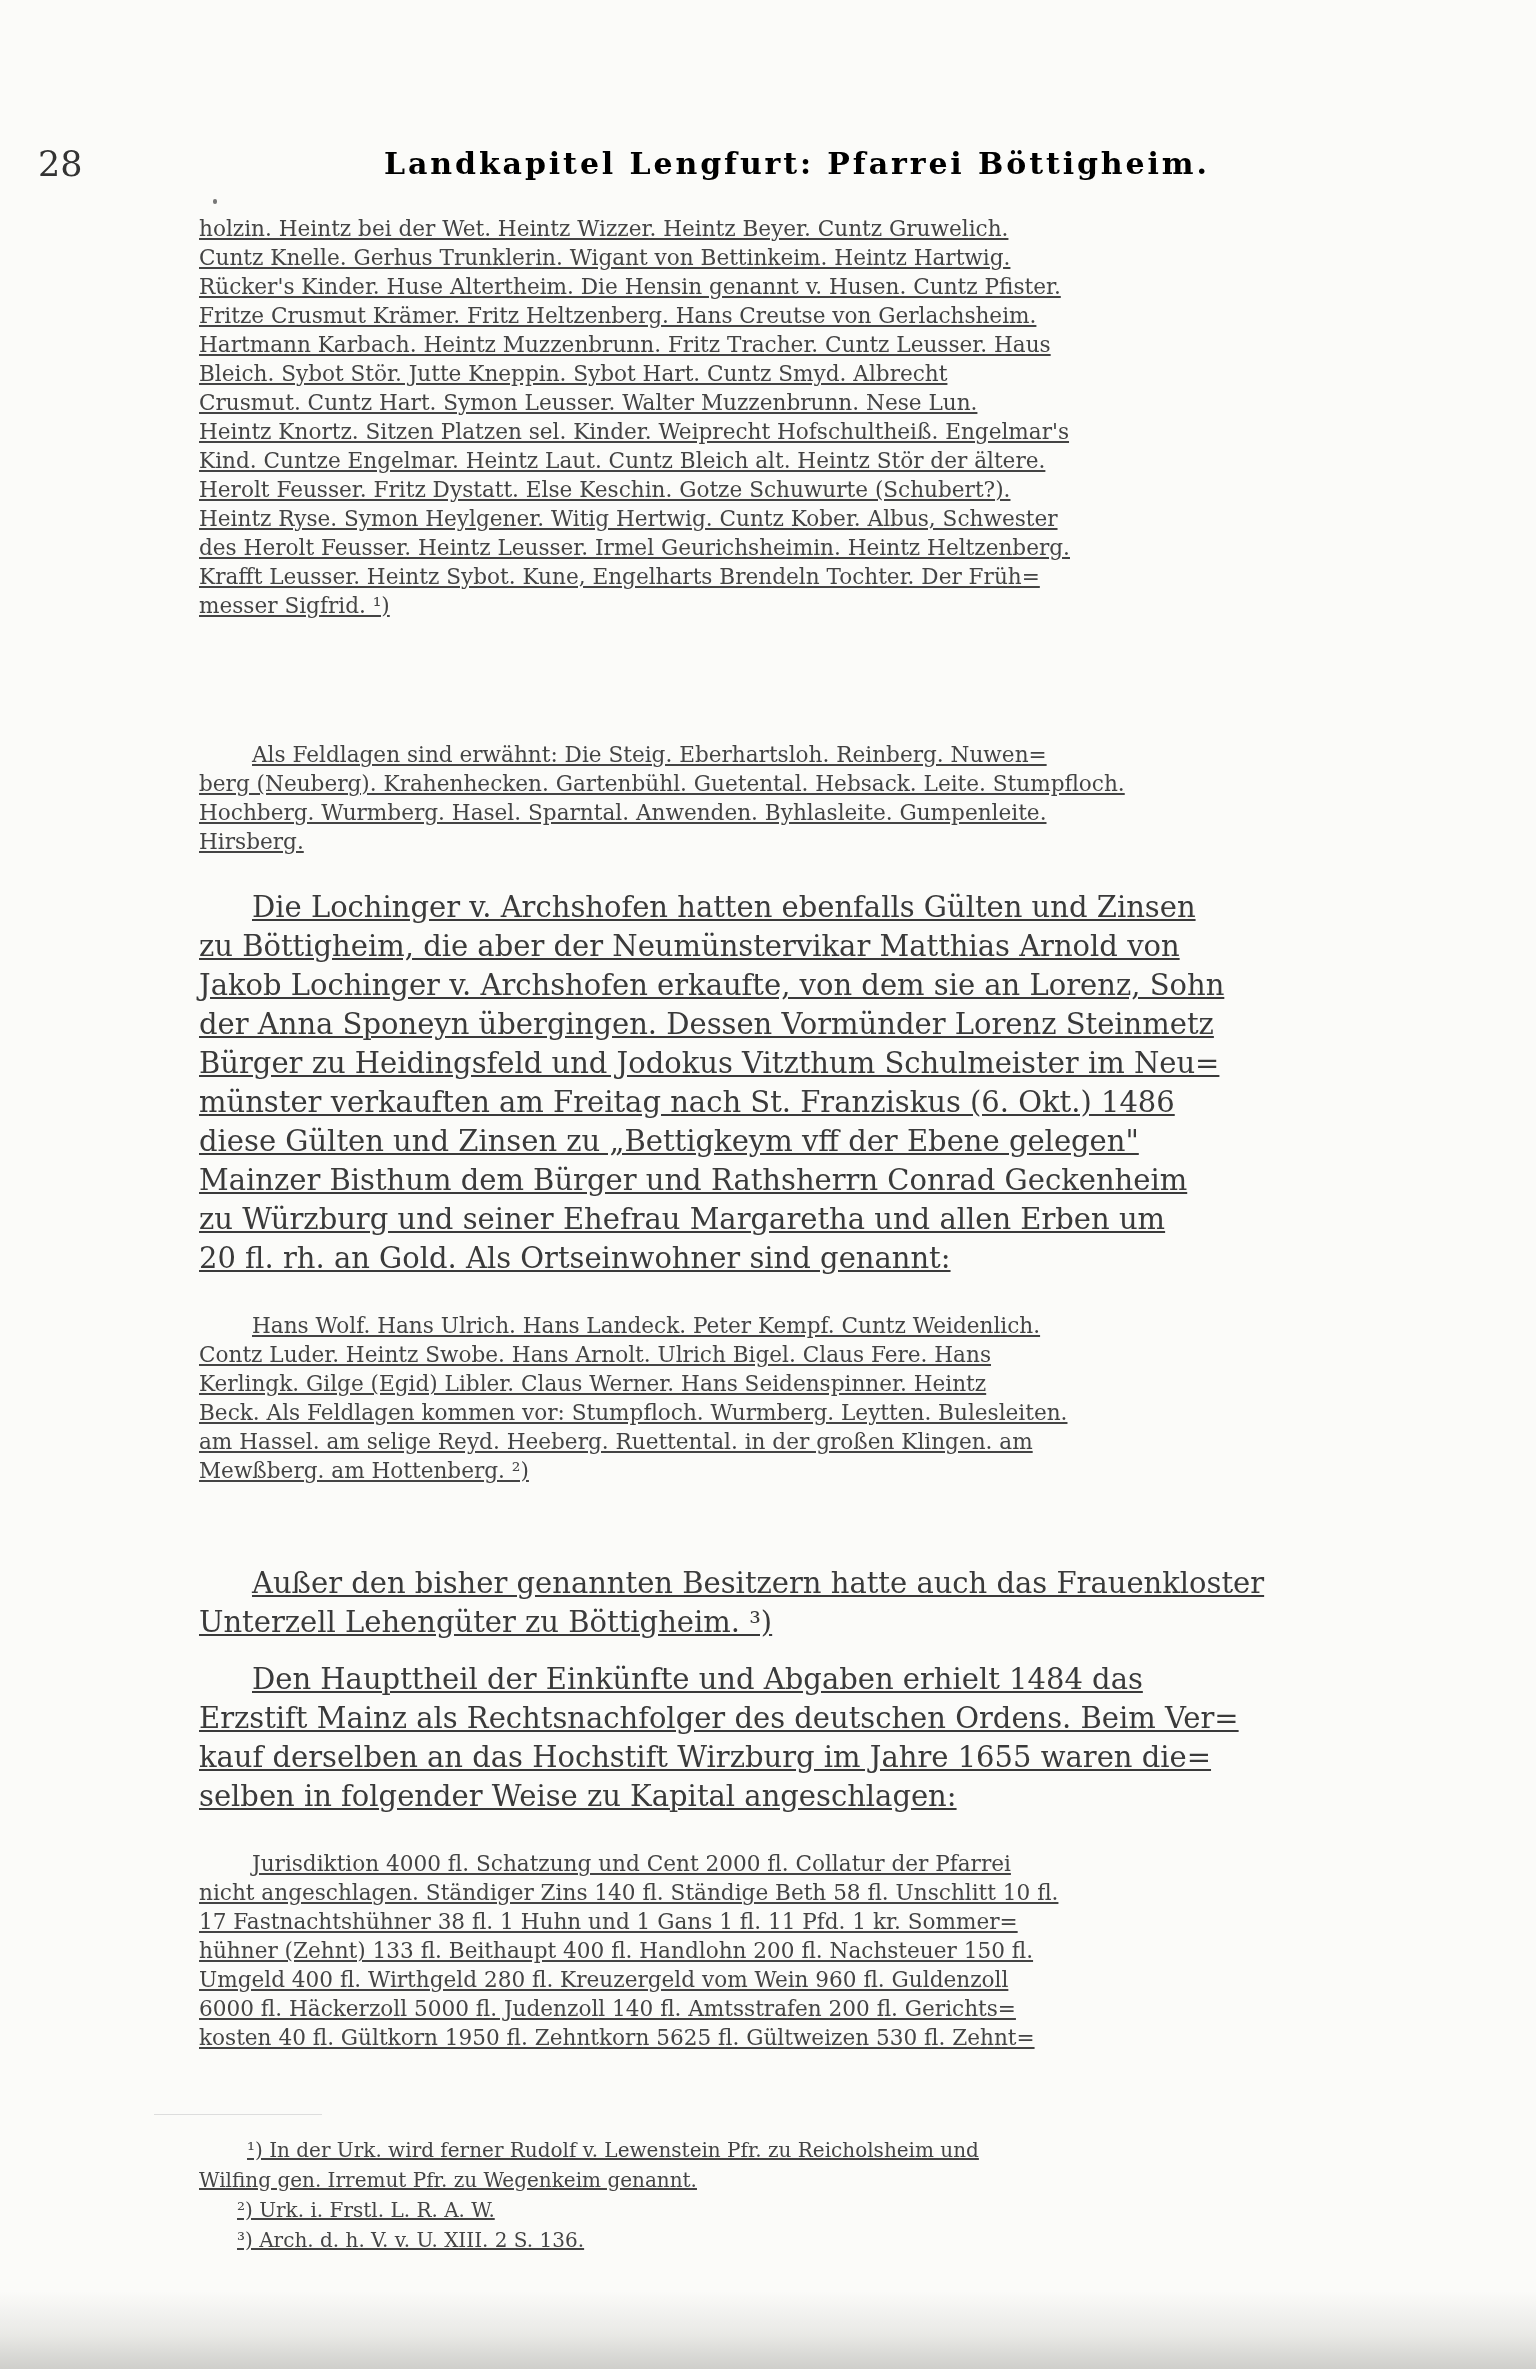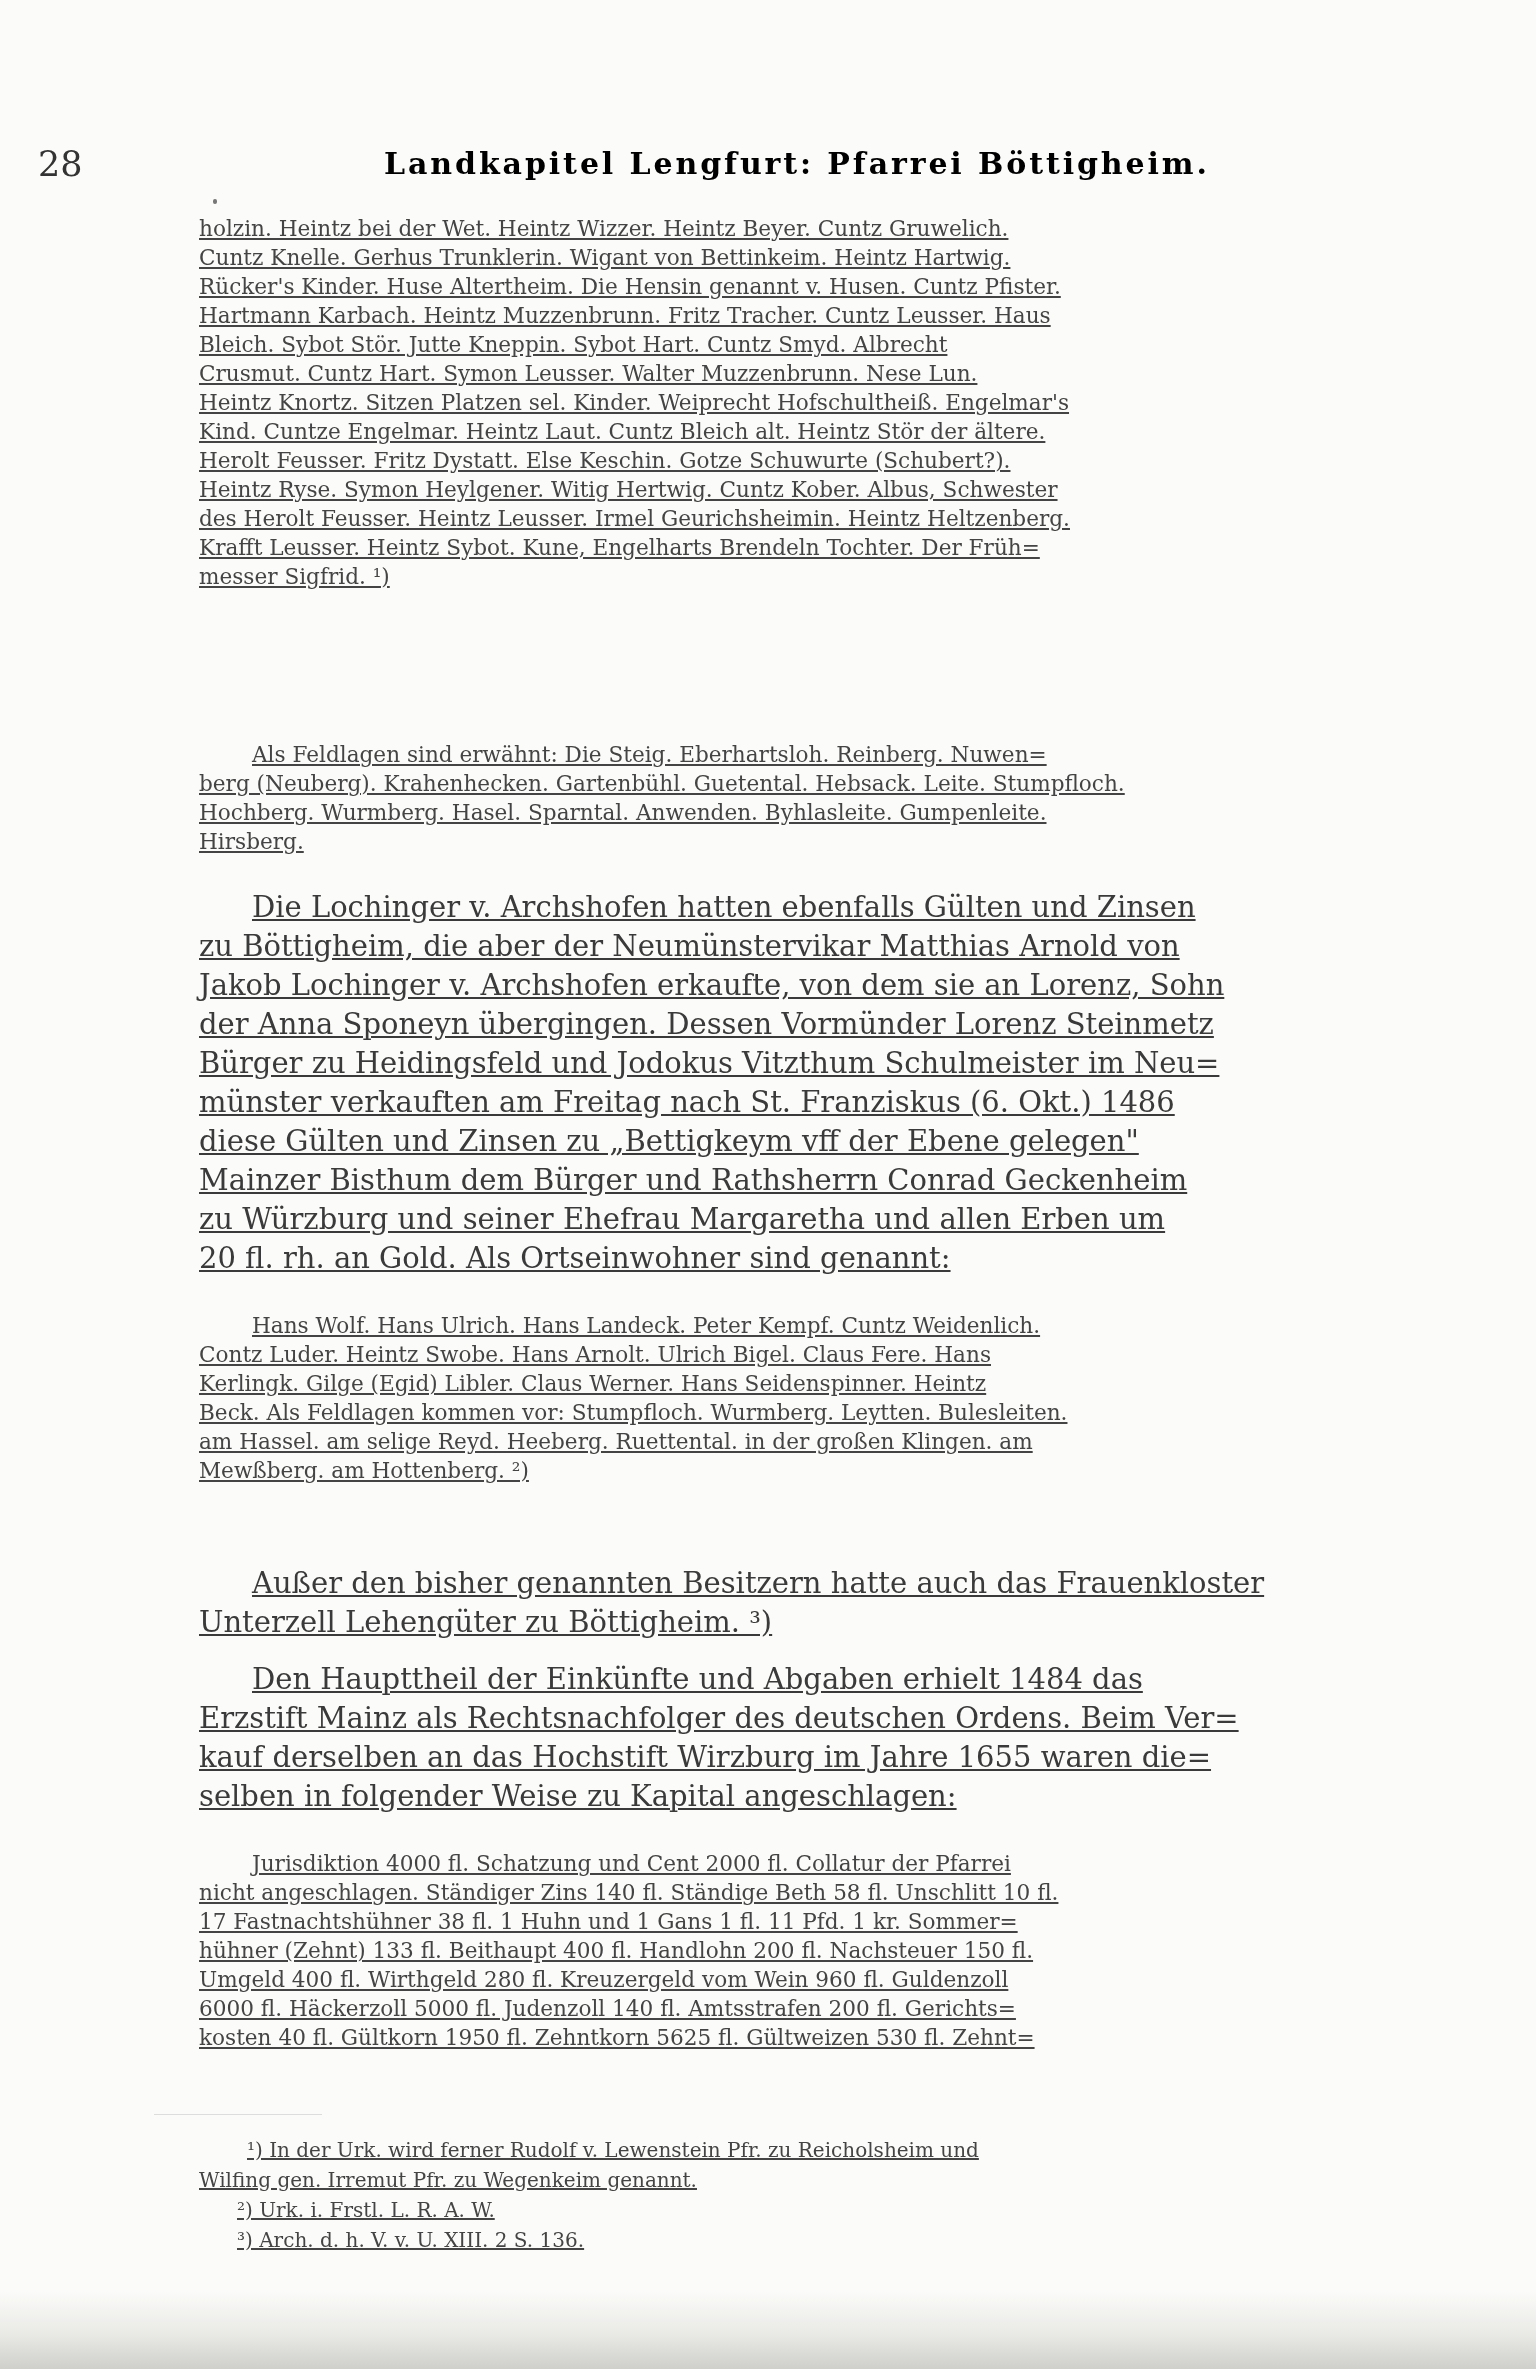--- a/index.html
+++ b/index.html
@@ -30,20 +30,21 @@
   <div class="header">
     <span class="page-number">28</span>
     <span class="running-title">Landkapitel Lengfurt: Pfarrei Böttigheim.</span>
   </div>
   <div class="dot"></div>
 
   <div class="block small" style="top:214px;">
     <div class="line">holzin. Heintz bei der Wet. Heintz Wizzer. Heintz Beyer. Cuntz Gruwelich.</div>
     <div class="line">Cuntz Knelle. Gerhus Trunklerin. Wigant von Bettinkeim. Heintz Hartwig.</div>
     <div class="line">Rücker's Kinder. Huse Altertheim. Die Hensin genannt v. Husen. Cuntz Pfister.</div>
+    <div class="line">Fritze Crusmut Krämer. Fritz Heltzenberg. Hans Creutse von Gerlachsheim.</div>
     <div class="line">Hartmann Karbach. Heintz Muzzenbrunn. Fritz Tracher. Cuntz Leusser. Haus</div>
     <div class="line">Bleich. Sybot Stör. Jutte Kneppin. Sybot Hart. Cuntz Smyd. Albrecht</div>
     <div class="line">Crusmut. Cuntz Hart. Symon Leusser. Walter Muzzenbrunn. Nese Lun.</div>
     <div class="line">Heintz Knortz. Sitzen Platzen sel. Kinder. Weiprecht Hofschultheiß. Engelmar's</div>
     <div class="line">Kind. Cuntze Engelmar. Heintz Laut. Cuntz Bleich alt. Heintz Stör der ältere.</div>
     <div class="line">Herolt Feusser. Fritz Dystatt. Else Keschin. Gotze Schuwurte (Schubert?).</div>
     <div class="line">Heintz Ryse. Symon Heylgener. Witig Hertwig. Cuntz Kober. Albus, Schwester</div>
     <div class="line">des Herolt Feusser. Heintz Leusser. Irmel Geurichsheimin. Heintz Heltzenberg.</div>
     <div class="line">Krafft Leusser. Heintz Sybot. Kune, Engelharts Brendeln Tochter. Der Früh=</div>
     <div class="line last">messer Sigfrid. ¹)</div>

